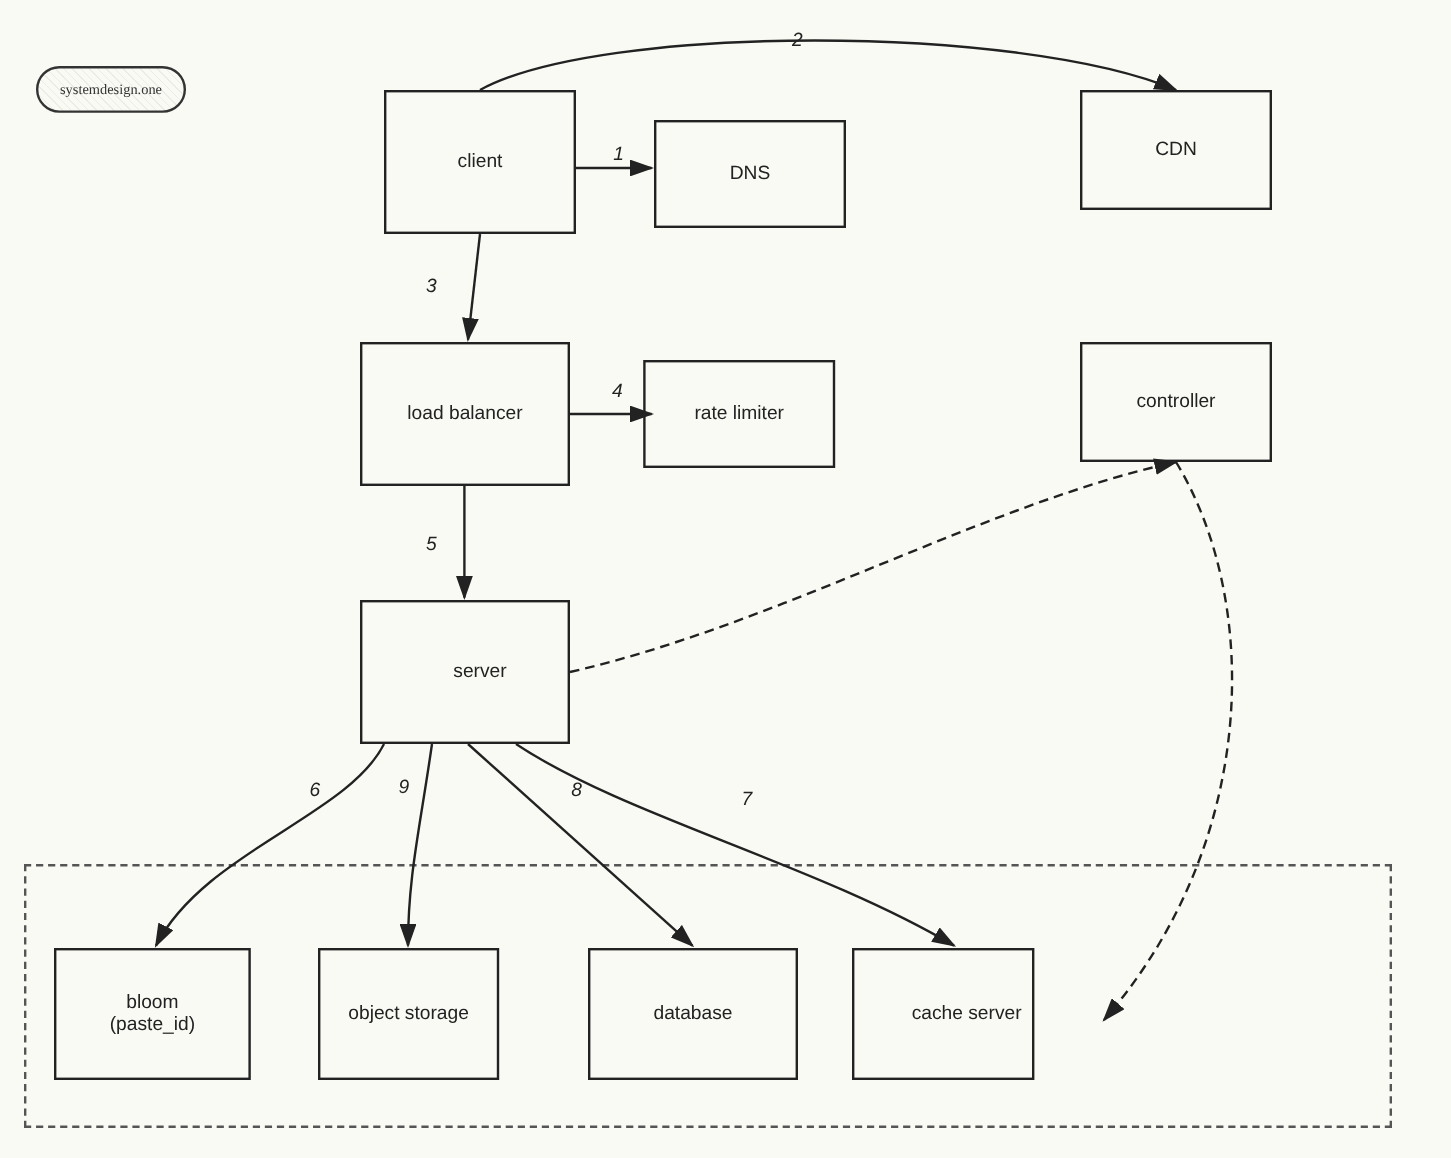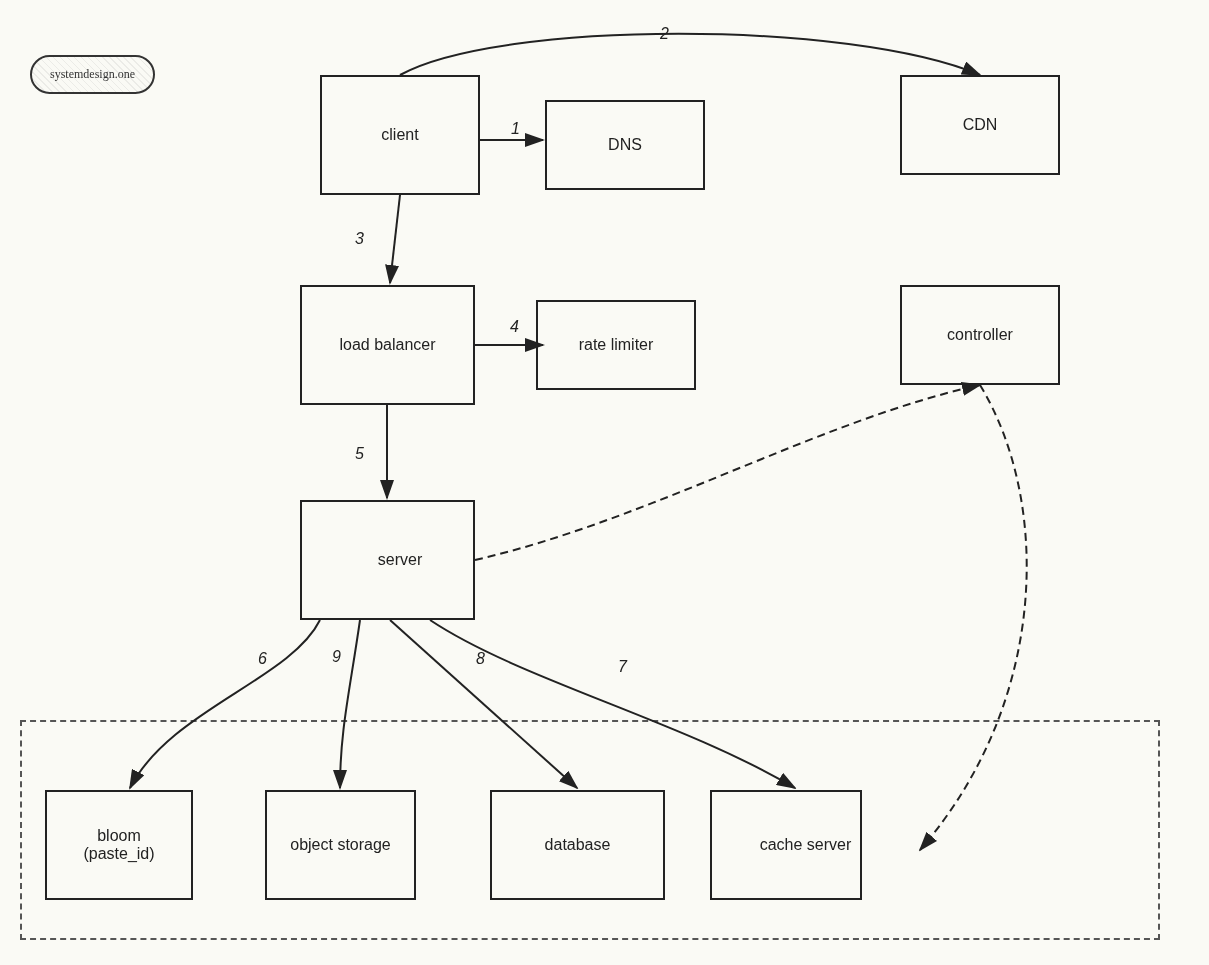--- a/index.html
+++ b/index.html
@@ -119,21 +119,21 @@
   <div class="node" style="left:900px; top:285px; width:160px; height:100px;">
     <span>controller</span>
   </div>
 
   <div class="node" style="left:300px; top:500px; width:175px; height:120px;padding-left:25px;">
     <span>server</span>
   </div>
 
   <div class="dashed-region" style="left:20px; top:720px; width:1140px; height:220px;"></div>
 
-  <div class="node" style="left:45px; top:790px; width:148px; height:110px;">
+  <div class="node" style="left:45px; top:790px; width:164px; height:110px;">
     <span style="white-space: pre-line;">bloom
 (paste_id)</span>
   </div>
 
   <div class="node" style="left:265px; top:790px; width:151px; height:110px;">
     <span>object storage</span>
   </div>
 
   <div class="node" style="left:490px; top:790px; width:175px; height:110px;">
     <span>database</span>

